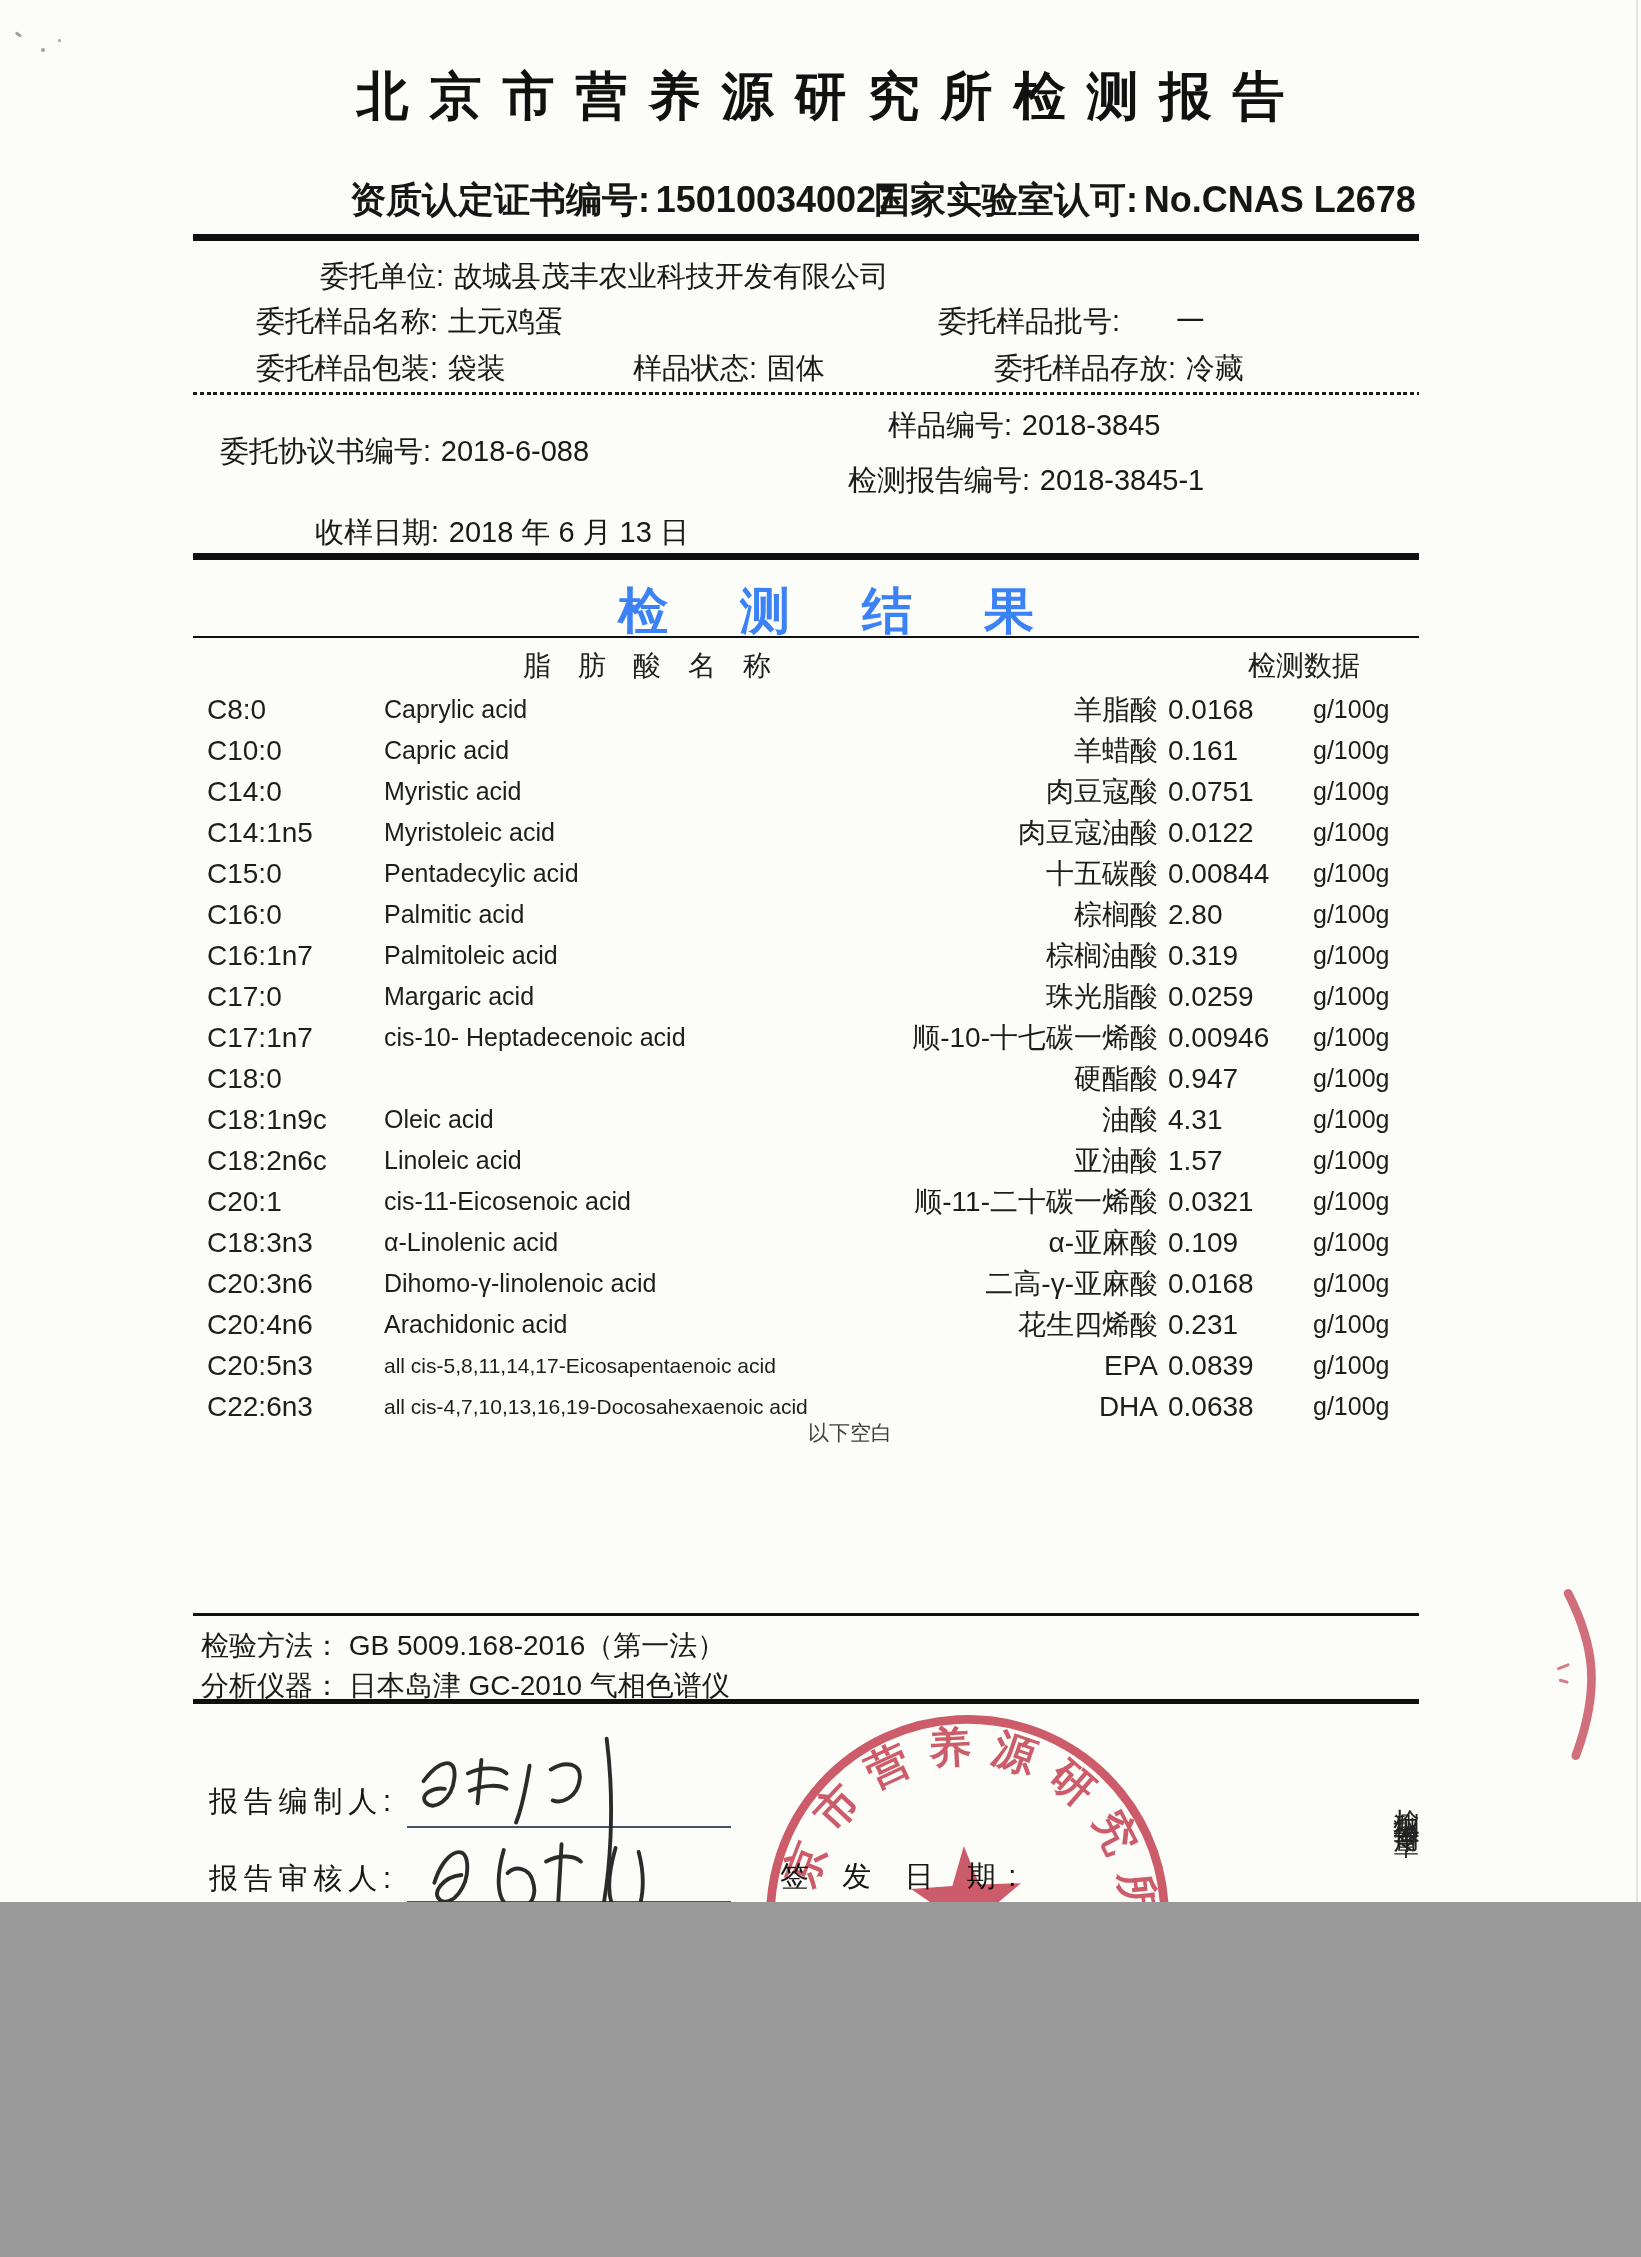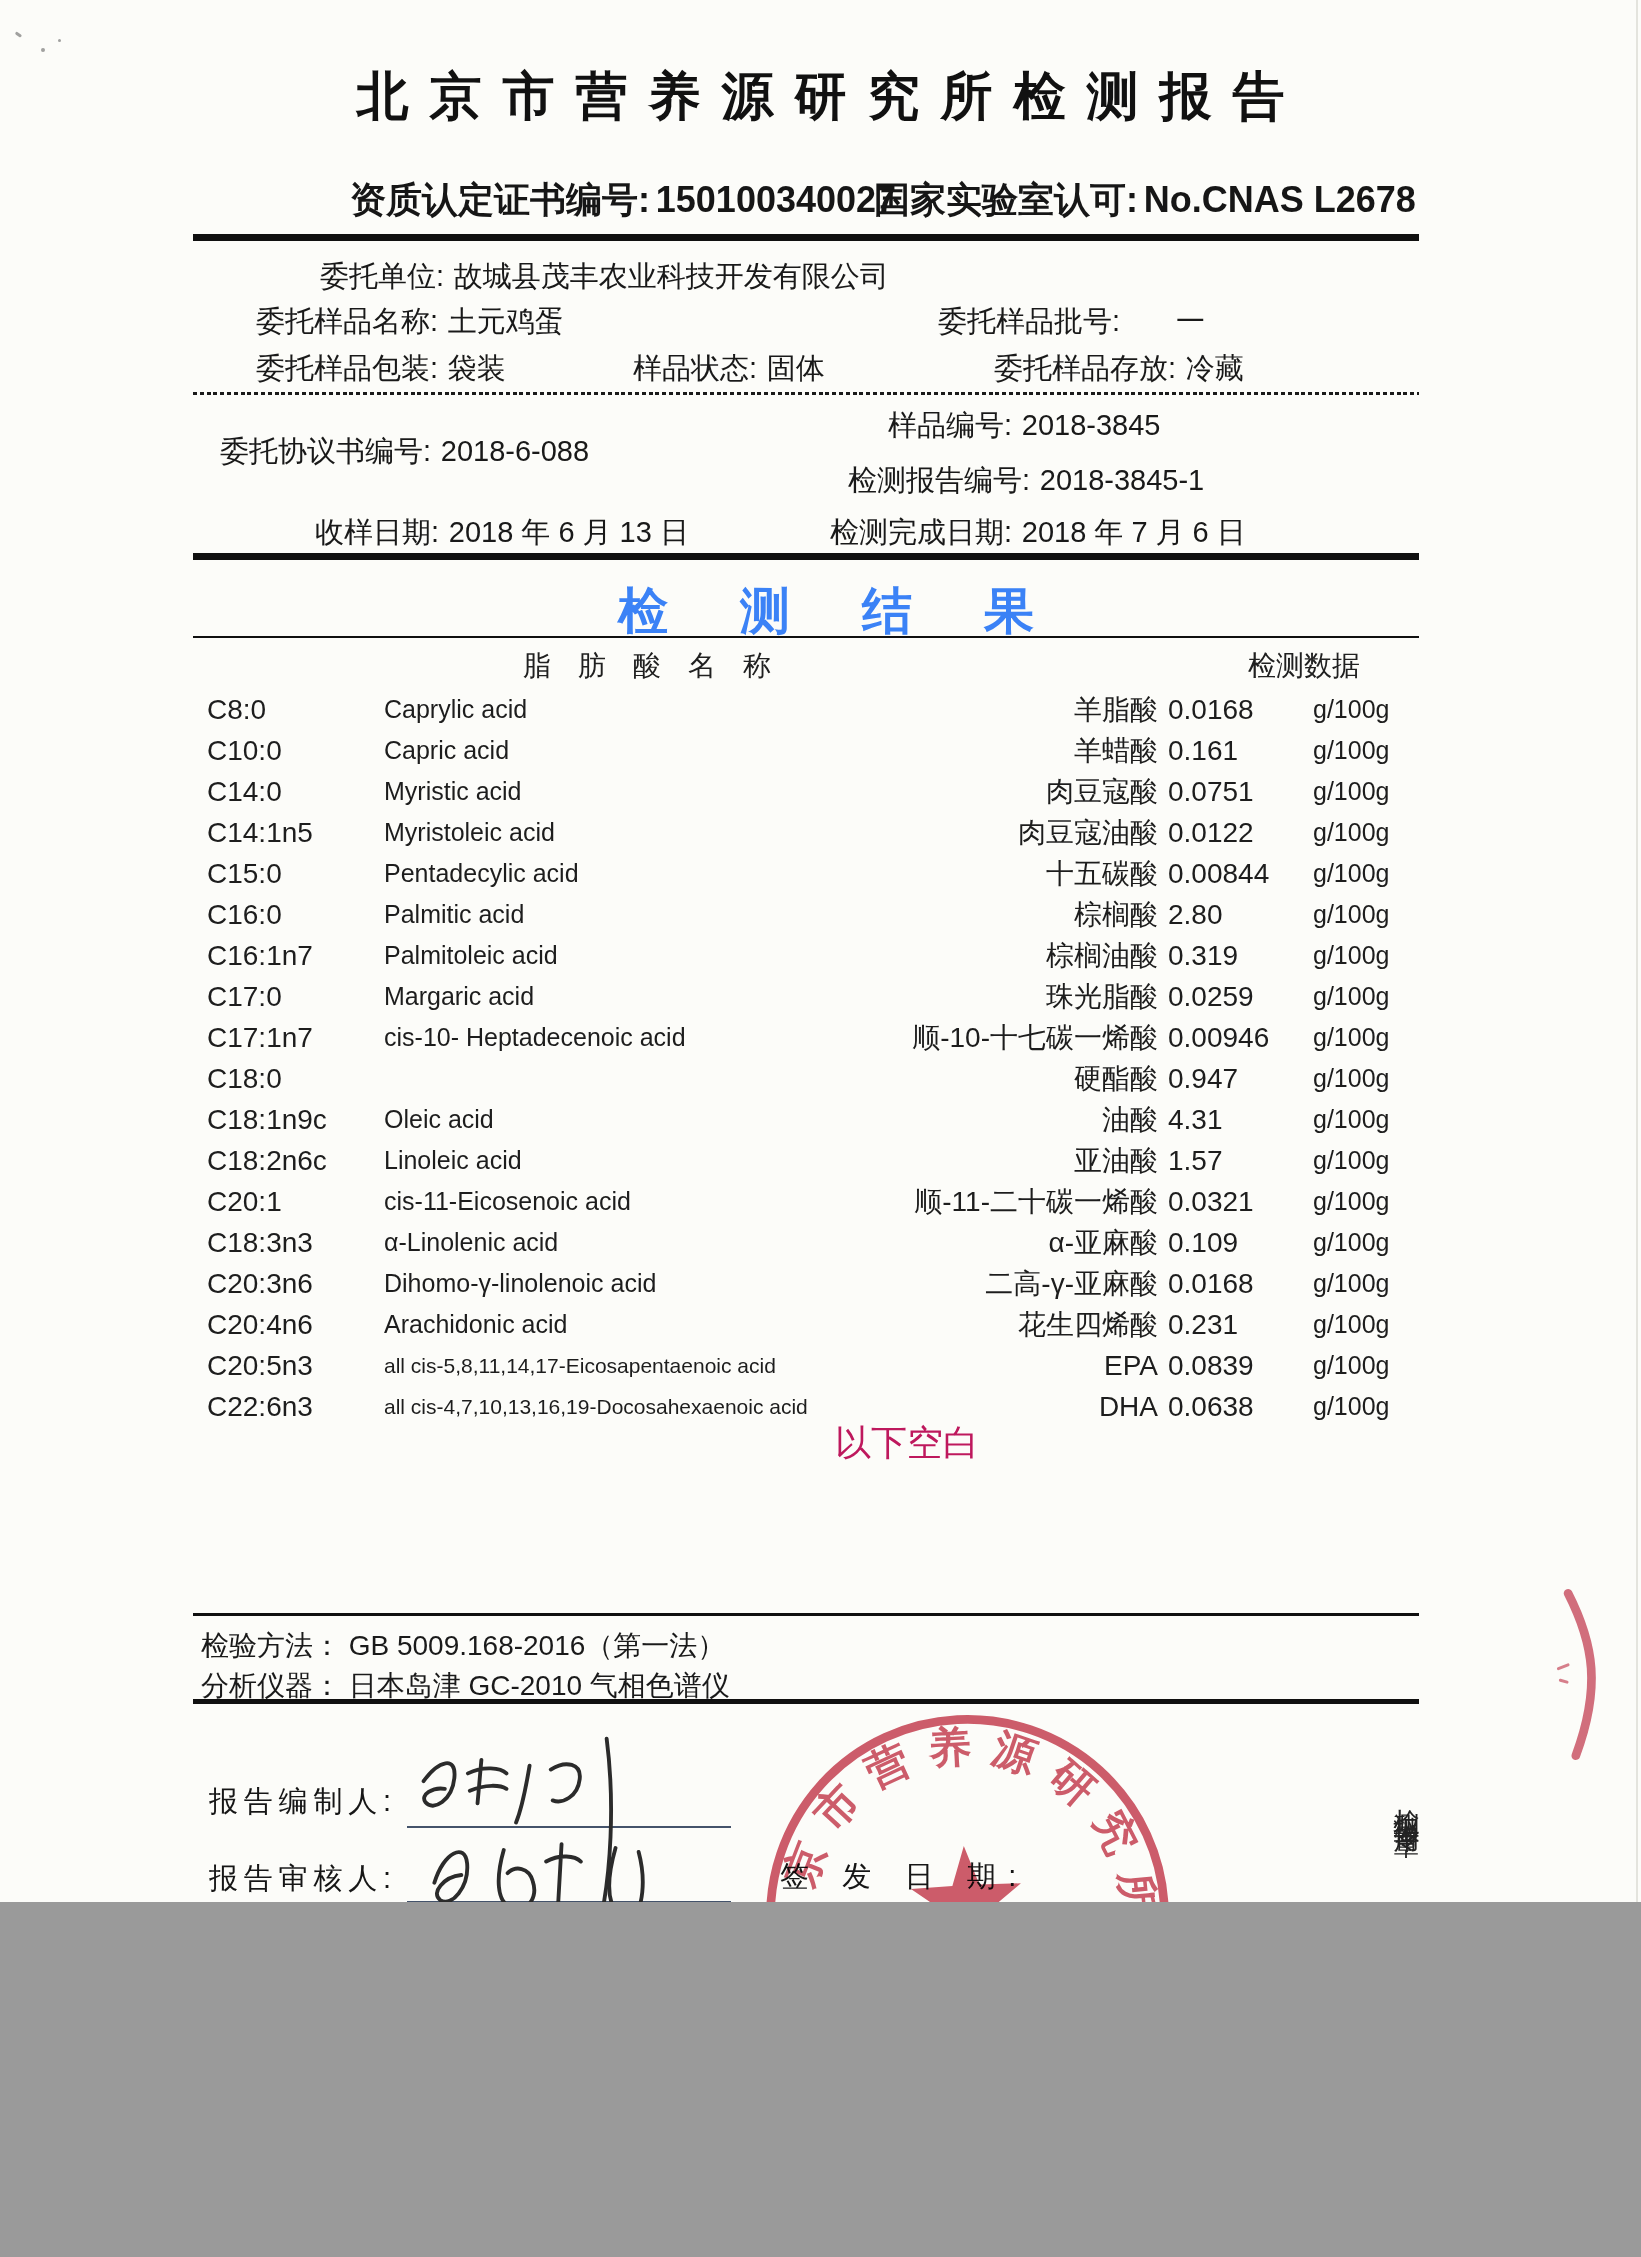--- a/index.html
+++ b/index.html
@@ -32,21 +32,21 @@
   .th-data{top:647px;left:1248px;font-size:28px;color:#202020;}
   .t-rows{position:absolute;top:689px;left:0;width:1641px;}
   .t-row{position:relative;height:41px;line-height:41px;font-size:28px;}
   .c{position:absolute;top:0;height:41px;}
   .c-code{left:207px;width:164px;}
   .c-en{left:384px;width:618px;font-size:25px;}
   .c-en.sm{font-size:21px;}
   .c-cn{left:695px;width:463px;text-align:right;}
   .c-val{left:1168px;width:124px;text-align:left;}
   .c-unit{left:1313px;width:116px;font-size:25px;}
-  .endnote{top:1419px;left:835px;font-size:36px;color:#be185d;}
+  .endnote{top:1419px;left:808px;font-size:21px;color:#404040;}
   
   .meth{font-size:28px;color:#1a1a1a;}
   .meth .v{margin-left:7.7px;}
   
   .sig-label{font-size:29px;letter-spacing:5.8px;color:#161616;}
   .sig-line{position:absolute;width:324px;height:1.9px;background:#44536b;}
   .issue-label{top:1857px;left:780px;font-size:29px;letter-spacing:12.6px;color:#161616;}
   .issue-date{top:1931px;left:811px;font-size:34px;color:#141414;}
   .side-stamp{
     top:1788px;left:1390px;font-size:26px;letter-spacing:3.9px;color:#232323;
@@ -110,23 +110,20 @@
   </div>
   <div class="abs inf" style="left:220px;top:432px;">
     <span>委托协议书编号:</span><span class="v">2018-6-088</span>
   </div>
   <div class="abs inf" style="left:848px;top:461px;">
     <span>检测报告编号:</span><span class="v">2018-3845-1</span>
   </div>
   <div class="abs inf" style="left:315px;top:513px;">
     <span>收样日期:</span><span class="v">2018 年 6 月 13 日</span>
   </div>
-  <div class="abs inf" style="left:830px;top:513px;">
-    <span>检测完成日期:</span><span class="v">2018 年 7 月 6 日</span>
-  </div>
 
   <div class="line" style="left:193px;top:553px;width:1226px;height:6.8px;"></div>
 
   <div class="abs sec-title">检测结果</div>
   <div class="line" style="left:193px;top:636px;width:1226px;height:1.9px;"></div>
 
   <div class="abs th-name">脂肪酸名称</div>
   <div class="abs th-data">检测数据</div>
 
   <div class="t-rows">

